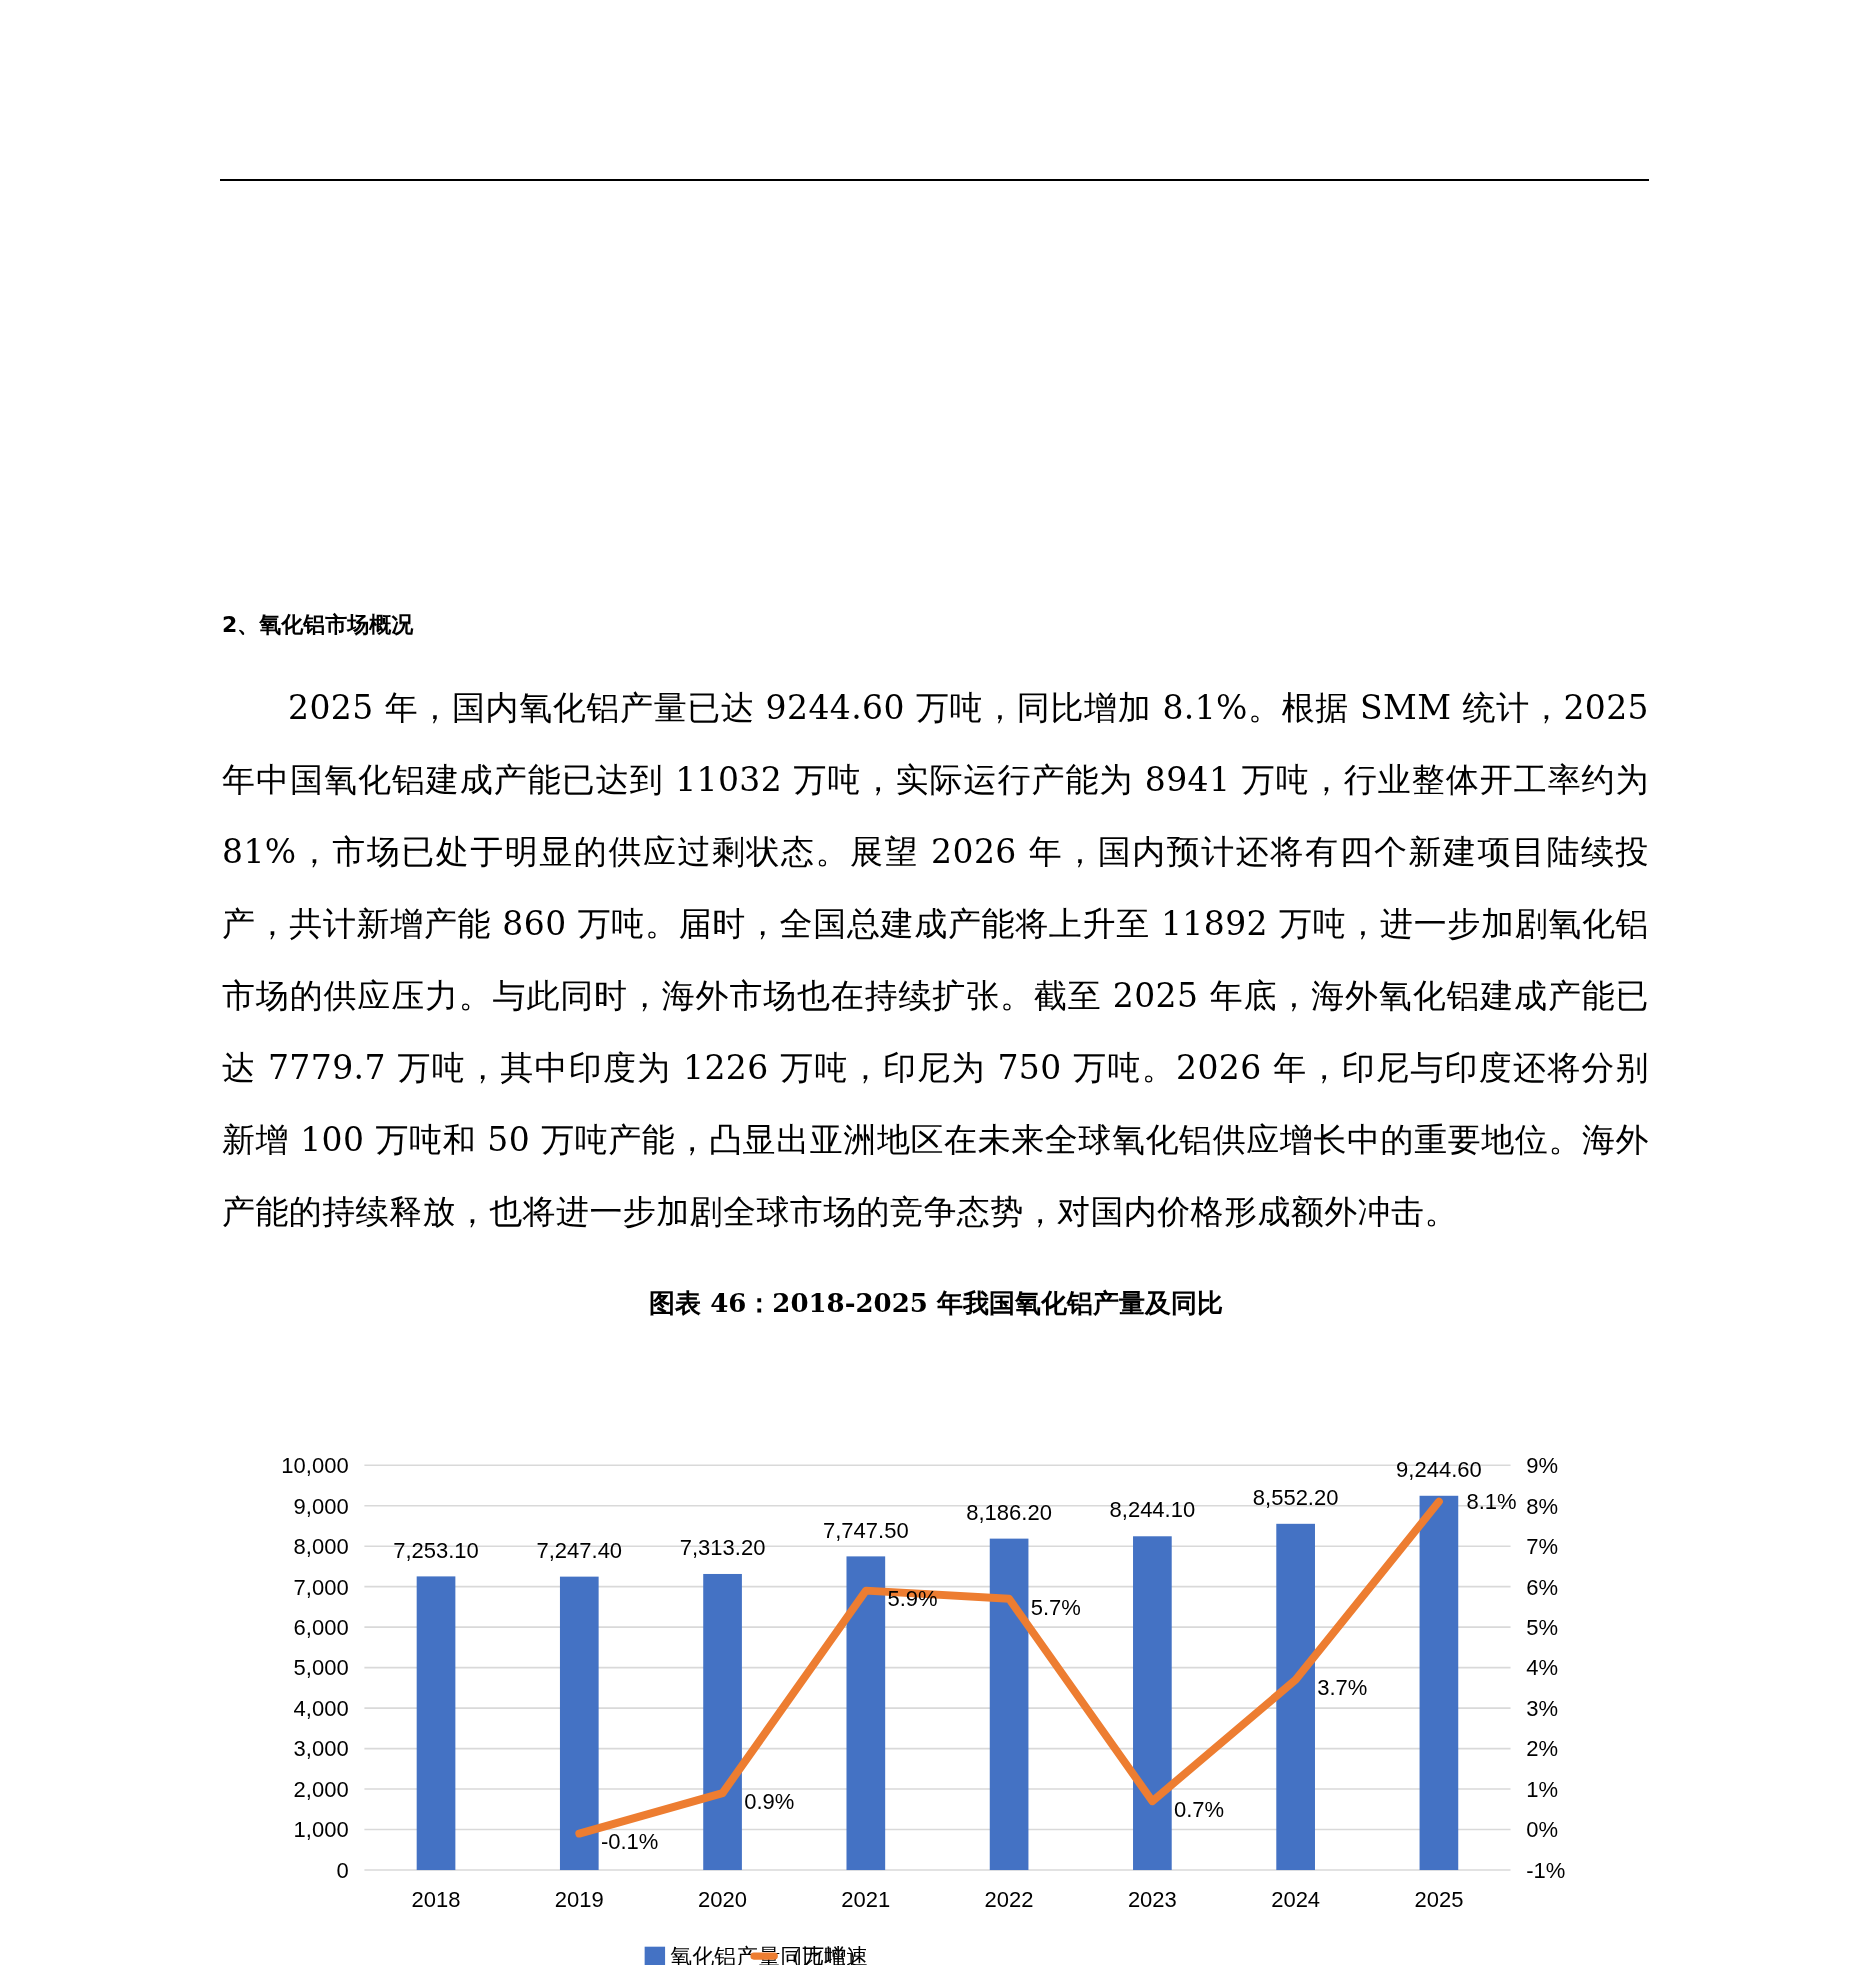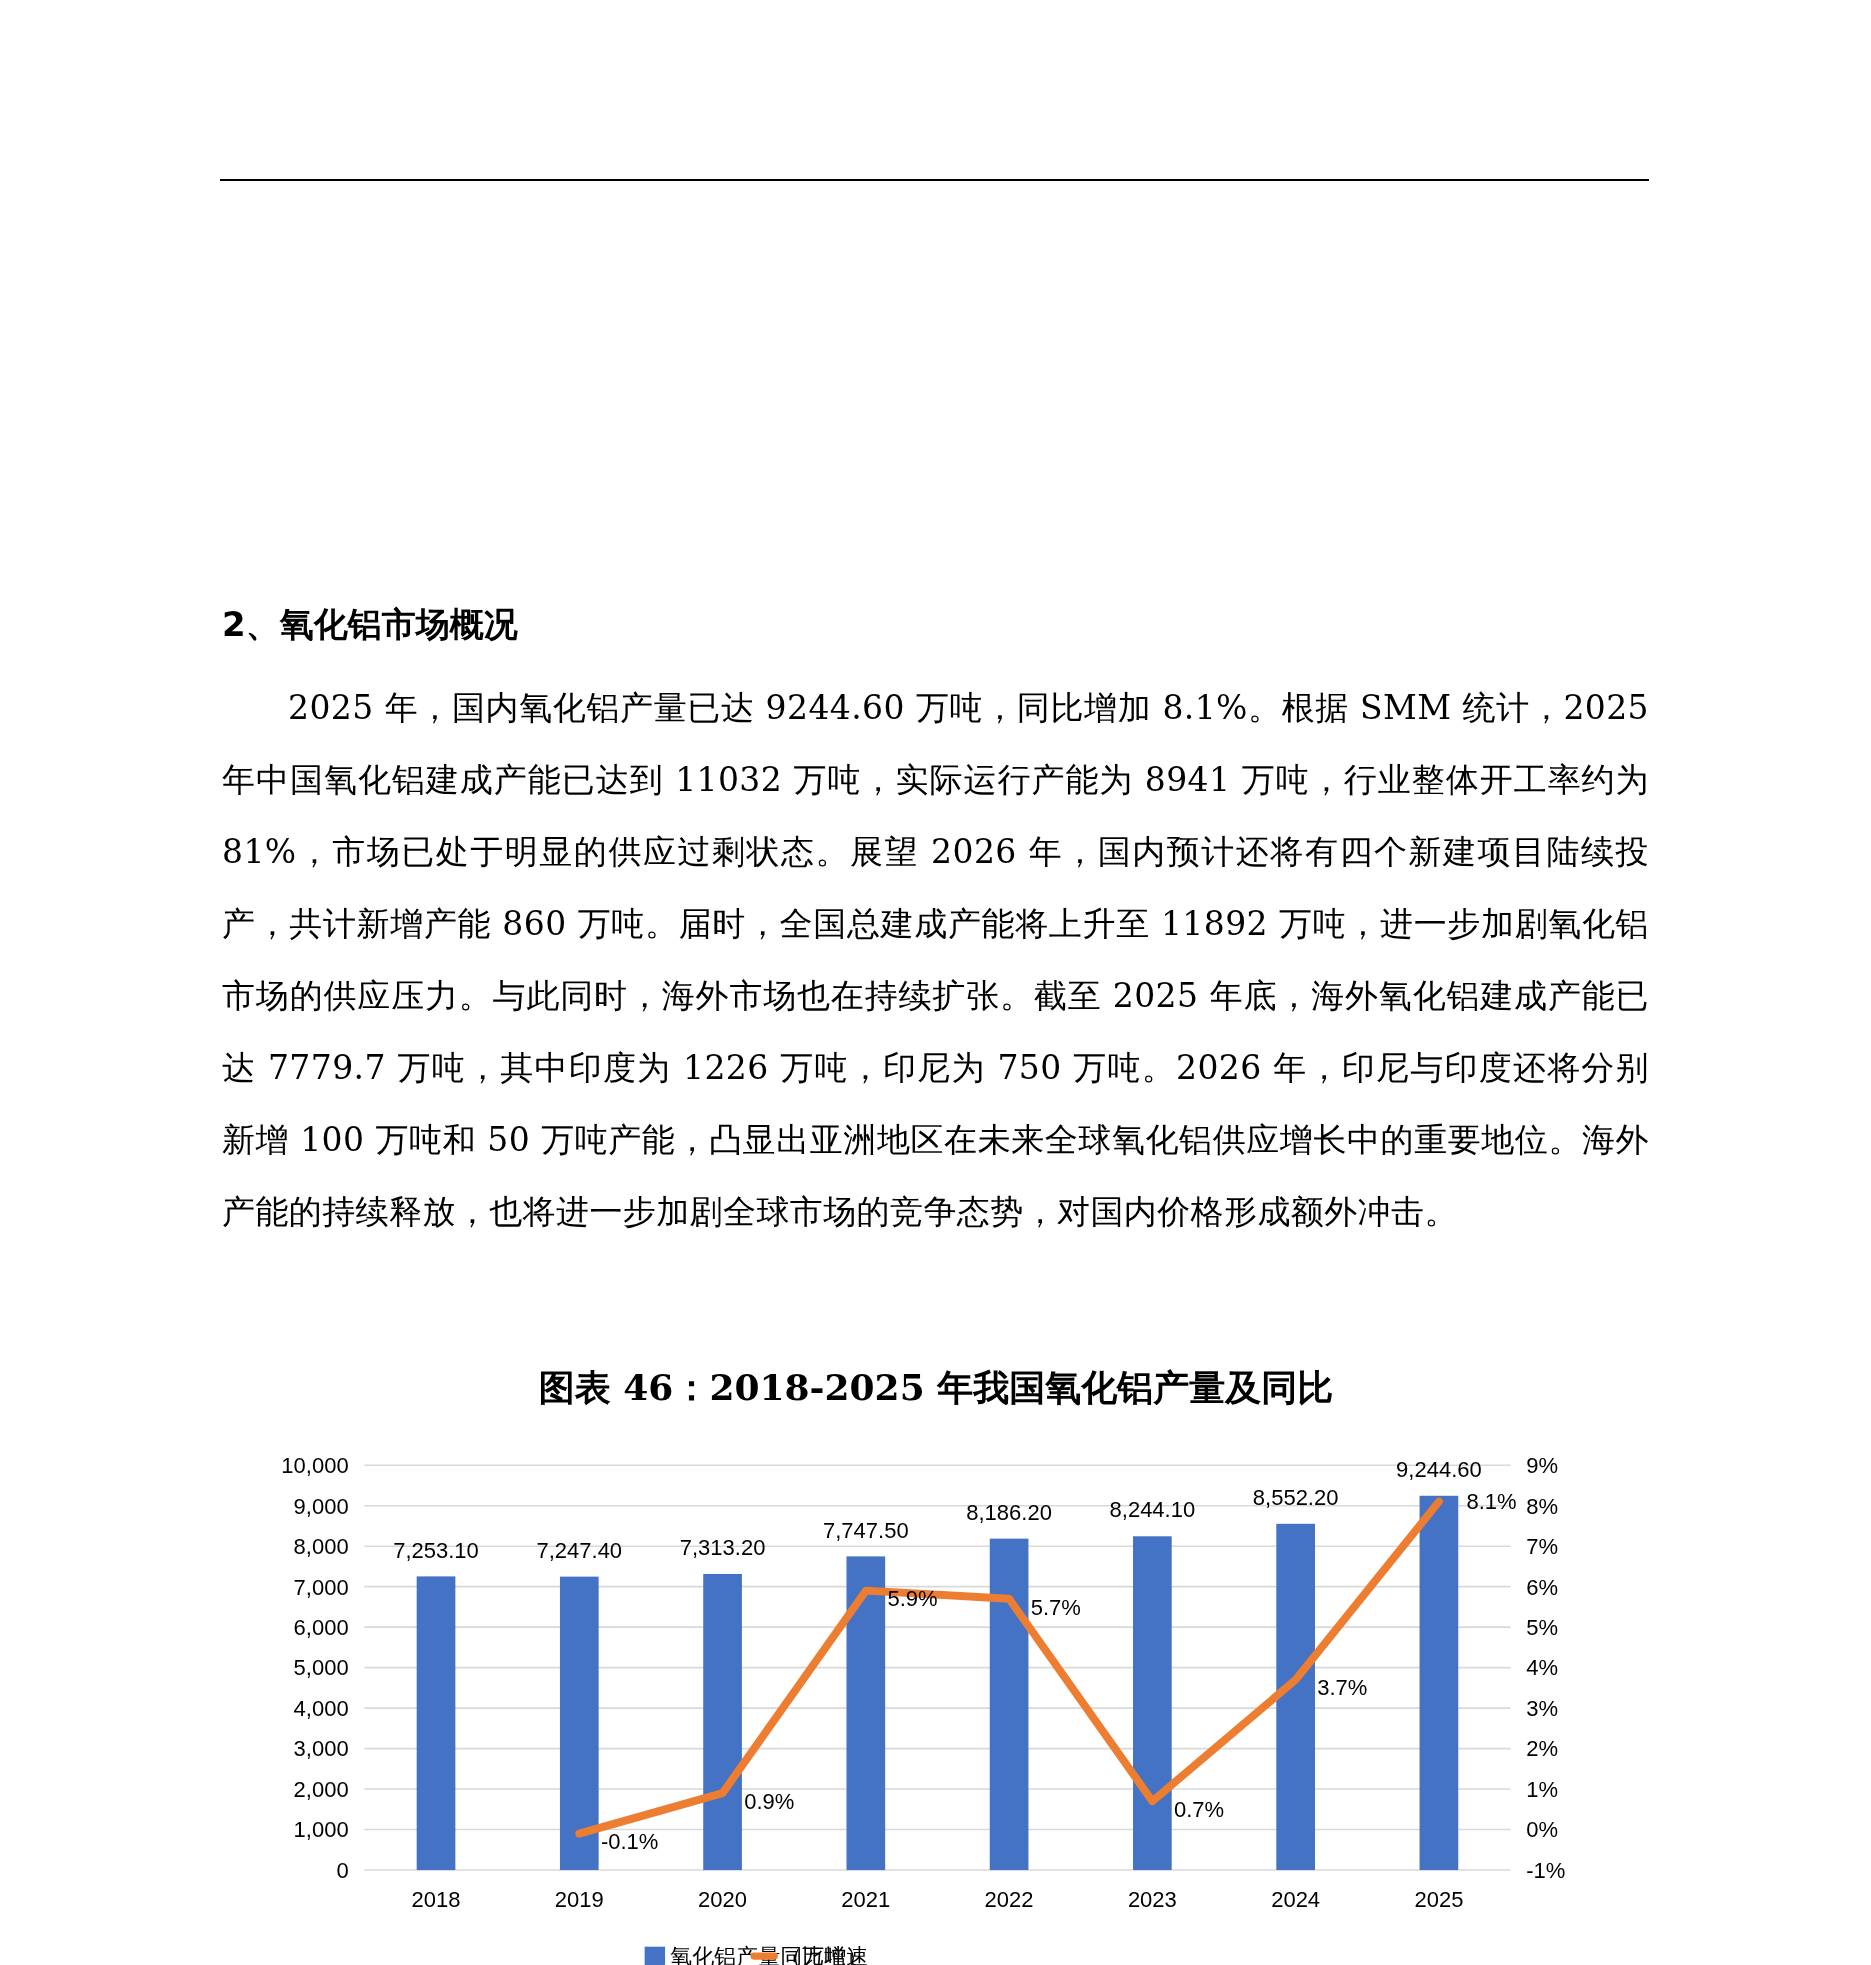--- a/index.html
+++ b/index.html
@@ -5,24 +5,24 @@
   html, body { margin: 0; padding: 0; background: #ffffff; }
   body { width: 1872px; height: 2647px; position: relative; overflow: hidden;
          font-family: "DejaVu Serif", "Liberation Serif", serif; color: #000; }
   .page { position: absolute; left: 0; top: 0; width: 1872px; height: 2647px; }
   .header-rule { position: absolute; left: 220px; top: 179px; width: 1429px; height: 2.4px; background: #000; }
   .content { position: absolute; left: 222px; width: 1427px; }
   .para { margin: 0; font-size: 33px; line-height: 72px; text-align: justify; text-align-last: left;
           letter-spacing: 0.4px; }
   .para.indent { text-indent: 66px; }
   .para b { font-weight: normal; }
-  .section-heading { position: absolute; left: 222px; top: 601px; font-size: 34px; font-weight: bold;
+  .section-heading { position: absolute; left: 222px; top: 601px; font-size: 22px; font-weight: bold;
                      font-family: "DejaVu Sans", "Liberation Sans", sans-serif; line-height: 47px; }
-  .figure-caption { position: absolute; left: 0; width: 1872px; top: 1368px; text-align: center;
-                    font-size: 36px; font-weight: bold; line-height: 39px; }
+  .figure-caption { position: absolute; left: 0; width: 1872px; top: 1284px; text-align: center;
+                    font-size: 26px; font-weight: bold; line-height: 39px; }
   .chart-wrap { position: absolute; left: 220px; top: 1431px; width: 1431px; height: 566px; }
   .chart-wrap svg { display: block; }
   .chart-text { font-family: "Liberation Sans", "DejaVu Sans", sans-serif; fill: #000; }
 </style>
 </head>
 <body>
 
 <div class="page">
 
   <div class="header-rule"></div>

